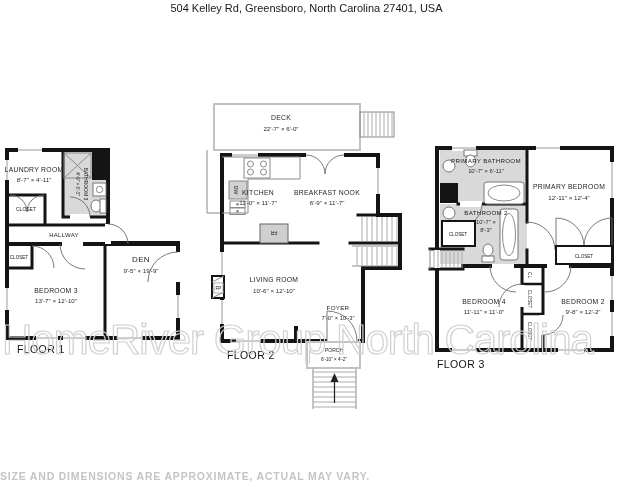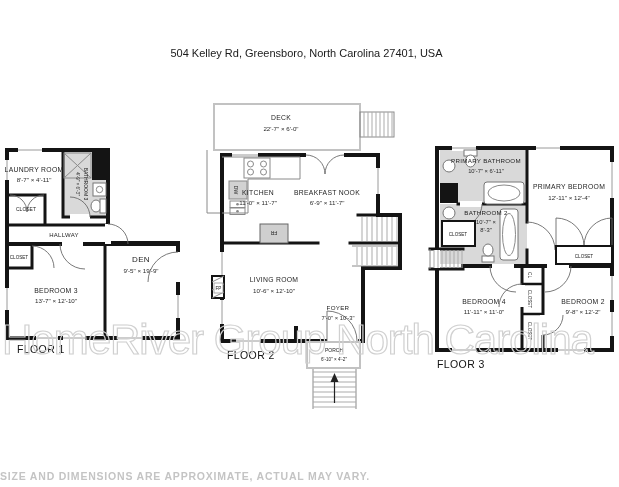--- a/index.html
+++ b/index.html
@@ -1,19 +1,19 @@
 <!DOCTYPE html>
 <html><head>
 <meta charset="utf-8">
 <style>
   html,body{margin:0;padding:0;background:#ffffff;}
   .stage{position:relative;width:619px;height:487px;background:#fff;overflow:hidden;
          font-family:"Liberation Sans", sans-serif;}
   .title{position:absolute;top:2px;left:0;width:613px;text-align:center;
-         font-size:11px;color:#1a1a1a;margin-top:45px;}
+         font-size:11px;color:#1a1a1a;}
   .watermark{position:absolute;top:316px;left:2px;width:617px;white-space:nowrap;
              font-size:42px;letter-spacing:-1px;color:transparent;
              -webkit-text-stroke:1.2px #d0d0d0;pointer-events:none;z-index:5;}
   .disclaimer{position:absolute;top:470px;left:0;width:619px;text-align:left;
               font-weight:bold;font-size:10.5px;letter-spacing:.8px;color:#c4c4c4;}
   svg{position:absolute;top:0;left:0;}
   svg text{font-family:"Liberation Sans", sans-serif;fill:#1c1c1c;}
   .rn{font-size:6.8px;letter-spacing:.3px;text-anchor:middle;}
   .rd{font-size:6.2px;fill:#2a2a2a;text-anchor:middle;}
   .sm{font-size:5px;text-anchor:middle;fill:#222;}

